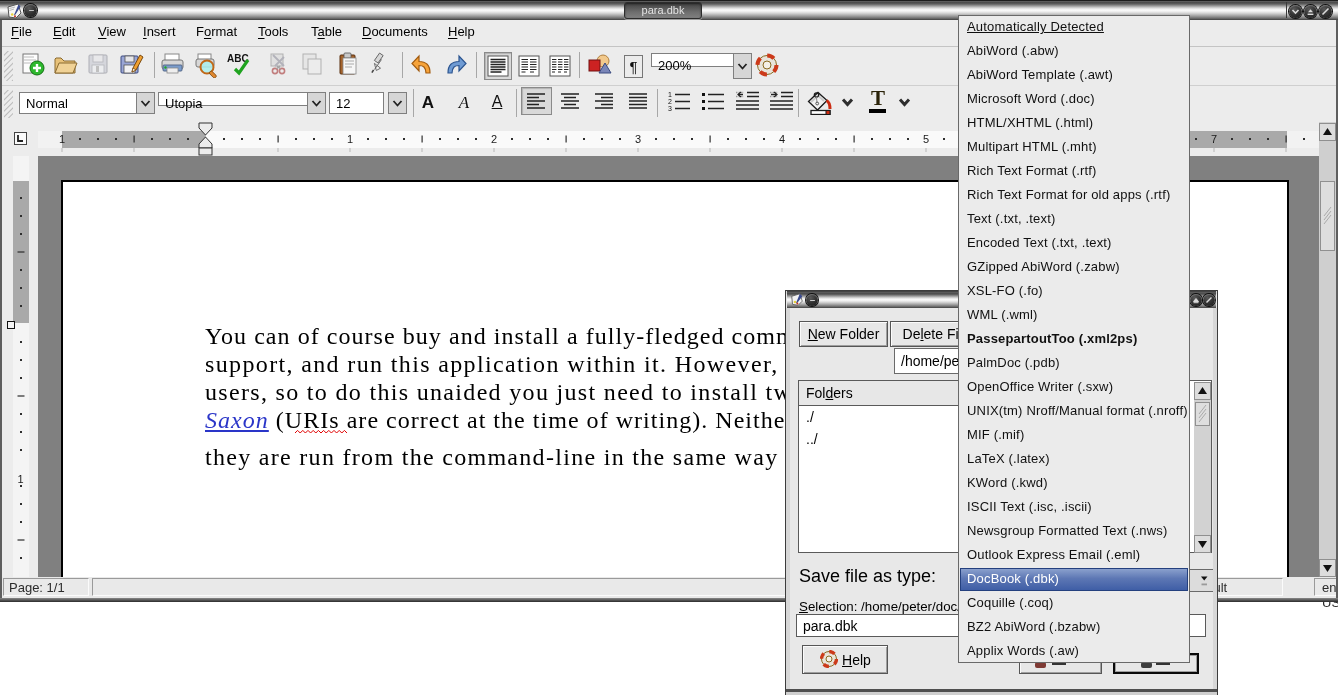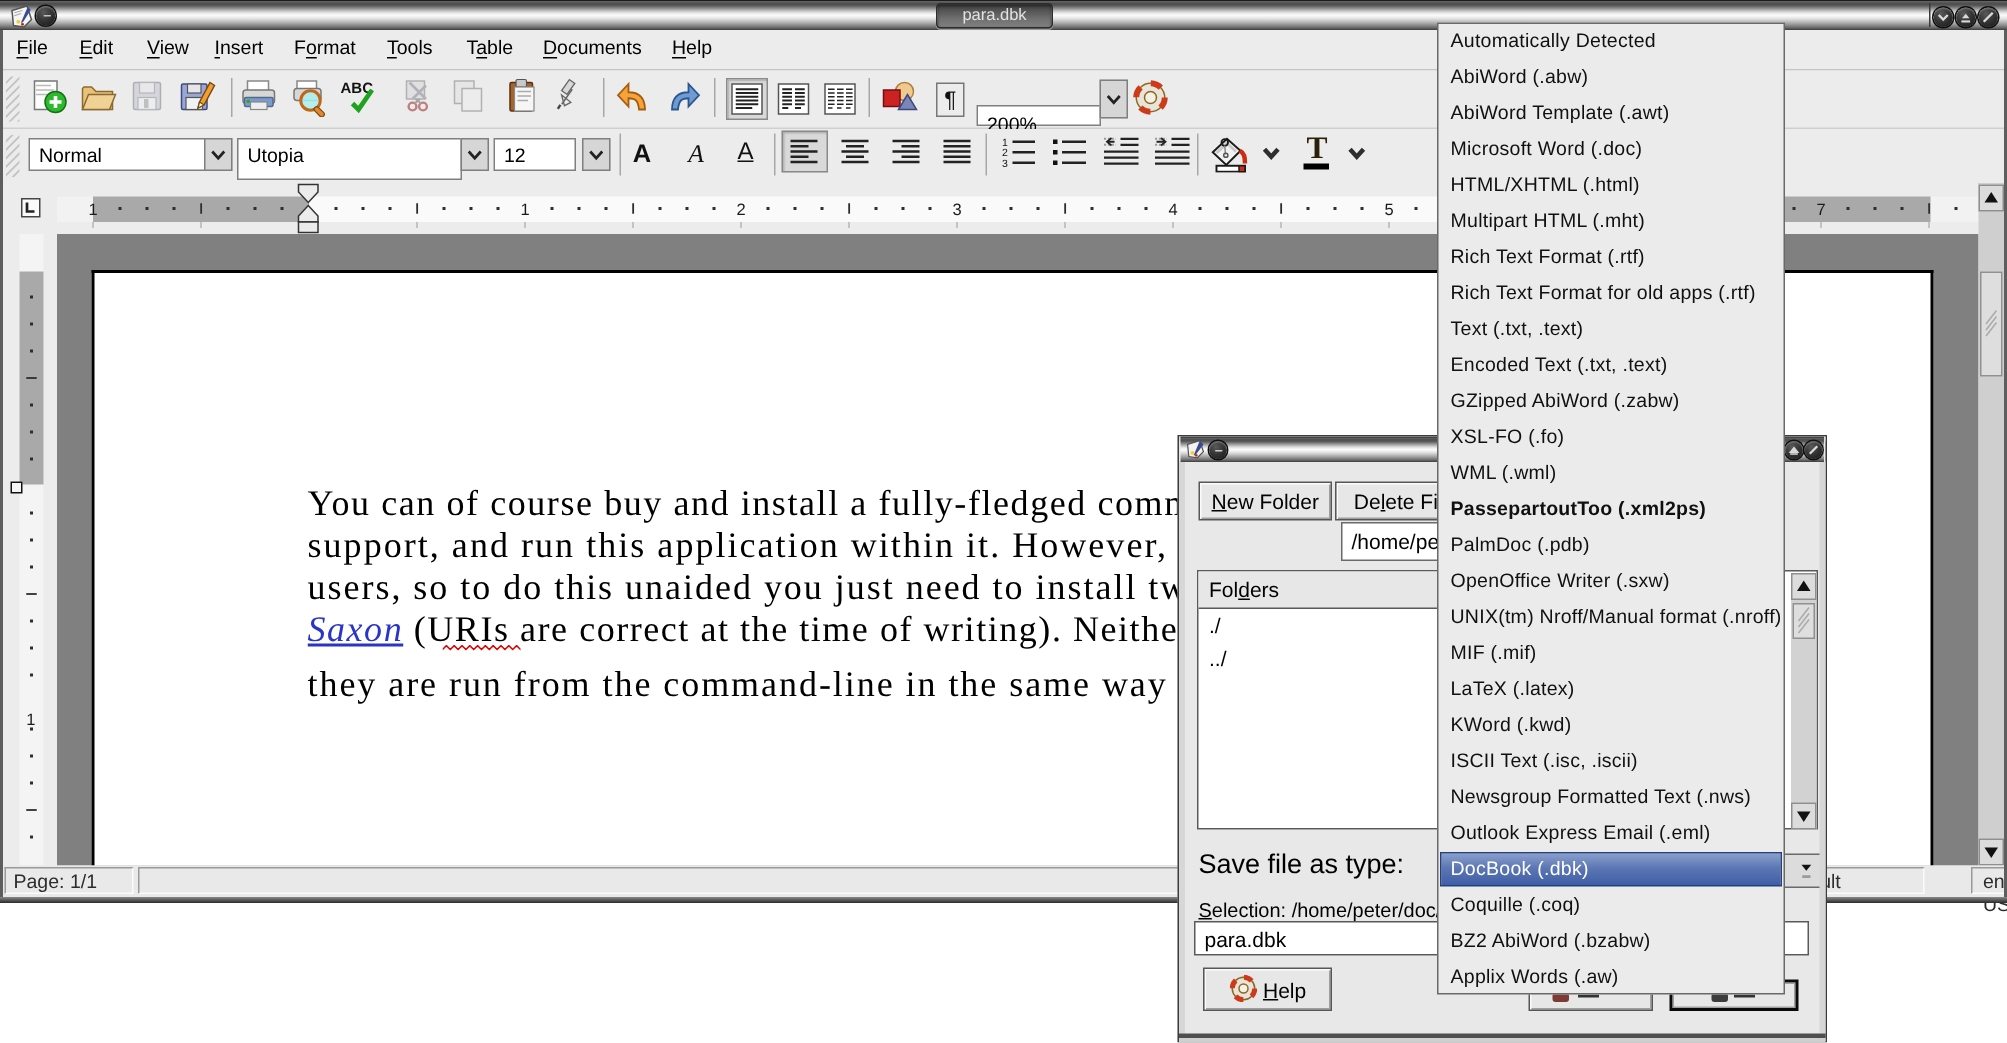--- a/index.html
+++ b/index.html
@@ -165,42 +165,42 @@
     <path d="M17,6.5h4.4M17,9h4.4M17,11.5h4.4M17,14h4.4M17,16.5h4.4M17,19h3" stroke="#222" stroke-width="1.1"></path>
   </svg>
 <div class="sep" style="left:579px;top:52px;height:26px;"></div>
 <svg class="abs" style="left:587px;top:52px" width="26" height="26">
     <circle cx="16" cy="9" r="6" fill="#f2c98c" stroke="#b08040" stroke-width="1"></circle>
     <rect x="2" y="8" width="11" height="11" fill="#cc2222" stroke="#701010" stroke-width="1"></rect>
     <polygon points="12,21 18,11 24,21" fill="#7a86b8" stroke="#3a4a80" stroke-width="1"></polygon>
   </svg>
 <div class="abs" style="left:624px;top:55px;width:19px;height:23px;border:1px solid #777;box-sizing:border-box;background:#ececec;"></div>
 <div class="abs" style="left:624px;top:58px;width:19px;text-align:center;font-size:15px;color:#111;">¶</div>
-<div class="combo" style="left:651px;top:70px;width:83px;height:14px;">
+<div class="combo" style="left:651px;top:53px;width:83px;height:14px;">
     <span class="txt" style="top:4px;">200%</span>
   </div>
 <div class="cbtn" style="left:733px;top:53px;width:19px;height:26px;"></div>
 <svg class="abs" style="left:733px;top:53px" width="19" height="26">
     <path d="M5.5,11 L9.5,15.5 L13.5,11" fill="none" stroke="#222" stroke-width="1.8"></path>
   </svg>
 <svg class="abs" style="left:754px;top:52px" width="26" height="26">
     <circle cx="13" cy="13" r="9.5" fill="#e8e4da" stroke="#8a6a20" stroke-width="1"></circle>
     <circle cx="13" cy="13" r="9.5" fill="none" stroke="#cc3a1a" stroke-width="4" stroke-dasharray="7.4 7.5"></circle>
     <circle cx="13" cy="13" r="4" fill="#f4f0e6" stroke="#8a6a20" stroke-width="1"></circle>
   </svg>
 <div class="abs tb" style="top:86px;height:36px;border-bottom:1px solid #ababab;"></div>
 <div class="handle" style="left:4px;top:90px;height:28px;"></div>
 <div class="combo" style="left:19px;top:92px;width:118px;height:22px;">
     <span class="txt">Normal</span>
   </div>
 <div class="cbtn" style="left:136px;top:92px;width:19px;height:22px;"></div>
 <svg class="abs" style="left:136px;top:92px" width="19" height="22">
     <path d="M5.5,9 L9.5,13.5 L13.5,9" fill="none" stroke="#222" stroke-width="1.8"></path>
   </svg>
-<div class="combo" style="left:158px;top:92px;width:150px;height:28px;">
+<div class="combo" style="left:158px;top:92px;width:150px;height:14px;">
     <span class="txt">Utopia</span>
   </div>
 <div class="cbtn" style="left:307px;top:92px;width:19px;height:22px;"></div>
 <svg class="abs" style="left:307px;top:92px" width="19" height="22">
     <path d="M5.5,9 L9.5,13.5 L13.5,9" fill="none" stroke="#222" stroke-width="1.8"></path>
   </svg>
 <div class="combo" style="left:329px;top:92px;width:55px;height:22px;">
     <span class="txt">12</span>
   </div>
 <div class="cbtn" style="left:388px;top:92px;width:19px;height:22px;"></div>
@@ -497,21 +497,21 @@
 <div class="abs" style="left:1035px;top:662px;width:11px;height:6px;background:#7e3a34;border-radius:2px;"></div>
 <div class="abs" style="left:1052px;top:663px;width:14px;height:2px;background:#333;"></div>
 <div class="abs" style="left:1113px;top:653px;width:86px;height:21px;background:#e7e7e7;border:2px solid #0a0a0a;box-shadow:inset 0 0 0 1px #9f9f9f;box-sizing:border-box;"></div>
 <div class="abs" style="left:1141px;top:662px;width:11px;height:6px;background:#3d3d3d;border-radius:2px;"></div>
 <div class="abs" style="left:786px;top:308px;width:4px;height:381px;background:#d7d7d7;"></div>
 <div class="abs" style="left:1213px;top:308px;width:4px;height:381px;background:#d7d7d7;"></div>
 <div class="abs" style="left:786px;top:689px;width:431px;height:2.5px;background:#4f4f4f;"></div>
 <div class="abs" style="left:786px;top:691.5px;width:431px;height:3.5px;background:#cfcfcf;"></div>
 <div class="abs" style="left:1156px;top:663px;width:14px;height:2px;background:#333;"></div>
 <div class="abs" id="dropdown"></div>
-<div class="ditem" style="left:967px;top:19px;">Automatically Detected</div>
+<div class="ditem" style="left:967px;top:19px;text-decoration:underline;">Automatically Detected</div>
 <div class="ditem" style="left:967px;top:43px;">AbiWord (.abw)</div>
 <div class="ditem" style="left:967px;top:67px;">AbiWord Template (.awt)</div>
 <div class="ditem" style="left:967px;top:91px;">Microsoft Word (.doc)</div>
 <div class="ditem" style="left:967px;top:115px;">HTML/XHTML (.html)</div>
 <div class="ditem" style="left:967px;top:139px;">Multipart HTML (.mht)</div>
 <div class="ditem" style="left:967px;top:163px;">Rich Text Format (.rtf)</div>
 <div class="ditem" style="left:967px;top:187px;">Rich Text Format for old apps (.rtf)</div>
 <div class="ditem" style="left:967px;top:211px;">Text (.txt, .text)</div>
 <div class="ditem" style="left:967px;top:235px;">Encoded Text (.txt, .text)</div>
 <div class="ditem" style="left:967px;top:259px;">GZipped AbiWord (.zabw)</div>

